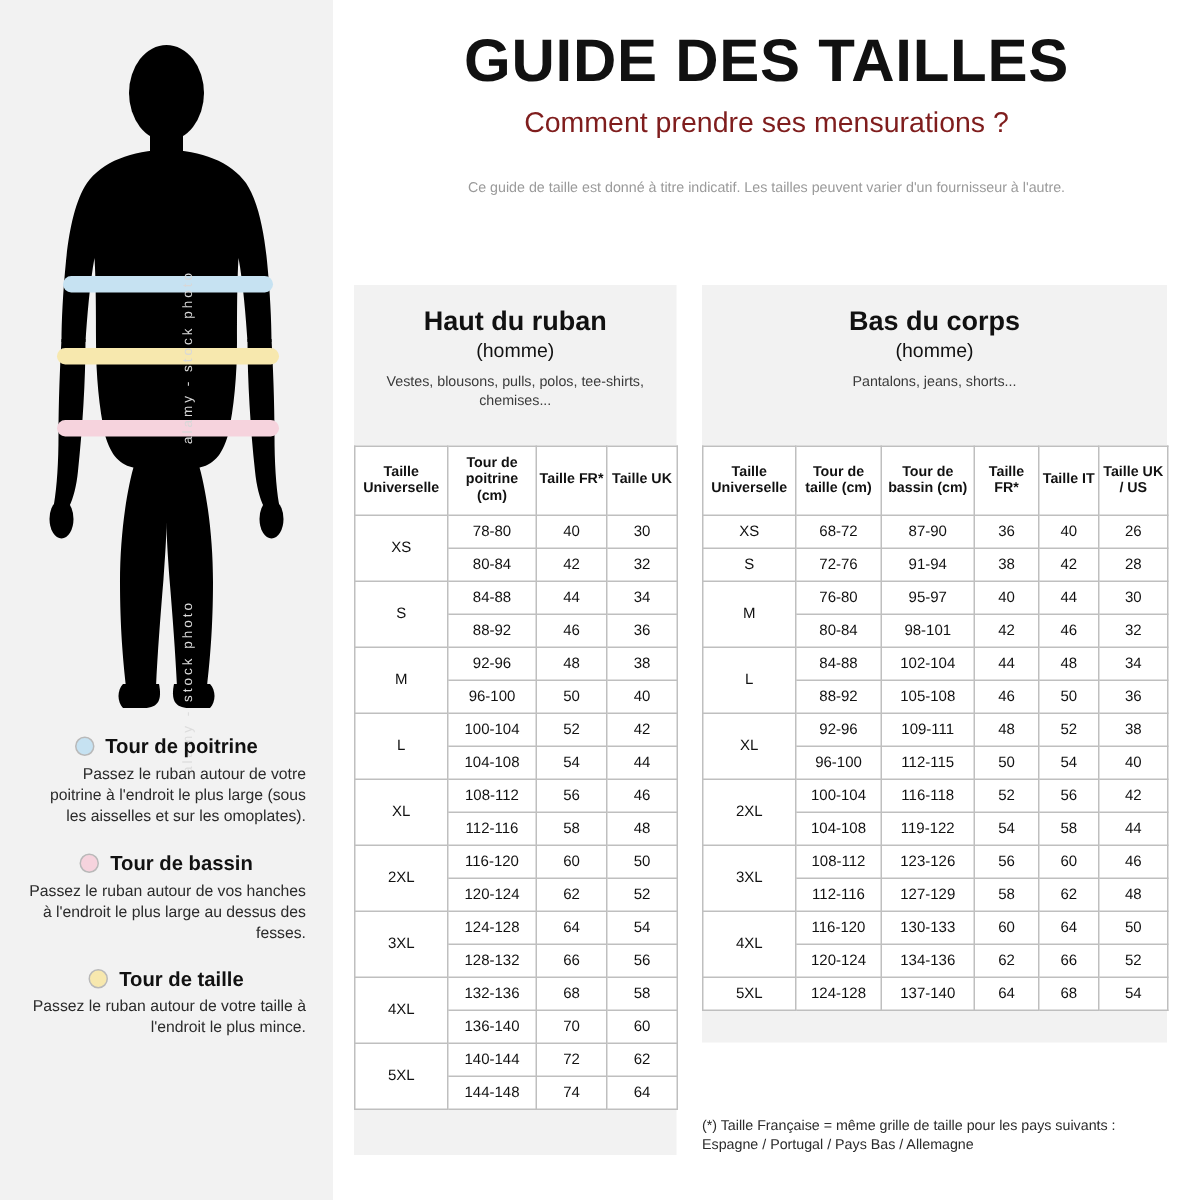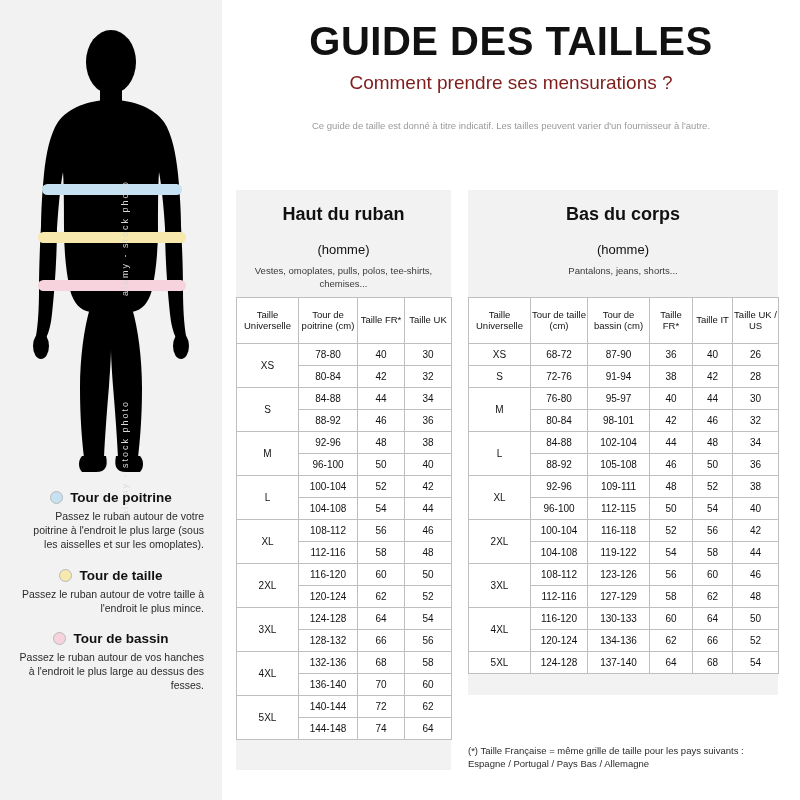--- a/index.html
+++ b/index.html
@@ -138,21 +138,21 @@
   .card-title {
     text-align: center;
     font-size: 18px;
     font-weight: bold;
     color: #111;
   }
   .card-sub {
     text-align: center;
     font-size: 13px;
     color: #111;
-    margin-top: 17px;
+    margin-top: 1px;
   }
   .card-desc {
     text-align: center;
     font-size: 9.5px;
     color: #3a3a3a;
     margin-top: 8px;
     line-height: 1.35;
     padding: 0 12px;
   }
 
@@ -169,21 +169,21 @@
     padding: 0;
     height: 22px;
     background: #ffffff;
   }
   table.size-table th {
     font-size: 9.5px;
     line-height: 1.15;
     padding: 3px 1px;
     height: 46px;
     vertical-align: middle;
-    font-weight: normal;
+    font-weight: bold;
   }
   td.size-cell { font-size: 10.5px; }
   td.hl-blue  { background: #ddeefa; }
   td.hl-yellow{ background: #fdf3cf; }
   td.hl-pink  { background: #fbe3ea; }
 
   .tbl-pos-left  { position: absolute; left: 236px; top: 297px; }
   .tbl-pos-right { position: absolute; left: 468px; top: 297px; }
 
   .footnote {
@@ -260,45 +260,45 @@
     <div class="legend">
       <div class="legend-block">
         <div class="legend-title">
           <span class="dot dot-chest"></span>
           <span>Tour de poitrine</span>
         </div>
         <div class="legend-text">Passez le ruban autour de votre poitrine à l'endroit le plus large (sous les aisselles et sur les omoplates).</div>
       </div>
       <div class="legend-block">
         <div class="legend-title">
+          <span class="dot dot-hip"></span>
+          <span>Tour de bassin</span>
+        </div>
+        <div class="legend-text">Passez le ruban autour de vos hanches à l'endroit le plus large au dessus des fesses.</div>
+      </div>
+      <div class="legend-block">
+        <div class="legend-title">
           <span class="dot dot-waist"></span>
           <span>Tour de taille</span>
         </div>
         <div class="legend-text">Passez le ruban autour de votre taille à l'endroit le plus mince.</div>
       </div>
-      <div class="legend-block">
-        <div class="legend-title">
-          <span class="dot dot-hip"></span>
-          <span>Tour de bassin</span>
-        </div>
-        <div class="legend-text">Passez le ruban autour de vos hanches à l'endroit le plus large au dessus des fesses.</div>
-      </div>
     </div>
   </div>
 
   <div class="header">
     <h1 class="main-title">GUIDE DES TAILLES</h1>
     <div class="subtitle">Comment prendre ses mensurations ?</div>
     <div class="disclaimer">Ce guide de taille est donné à titre indicatif. Les tailles peuvent varier d'un fournisseur à l'autre.</div>
   </div>
 
   <div class="table-card card-left">
     <div class="card-title">Haut du ruban</div>
     <div class="card-sub">(homme)</div>
-    <div class="card-desc">Vestes, omoplates, pulls, polos, tee-shirts, chemises...</div>
+    <div class="card-desc">Vestes, blousons, pulls, polos, tee-shirts, chemises...</div>
   </div>
   <div class="tbl-pos-left">
     <table class="size-table" id="upper-table">
       <colgroup>
           <col style="width:62px">
           <col style="width:59px">
           <col style="width:47px">
           <col style="width:47px">
         </colgroup>
       <thead>

